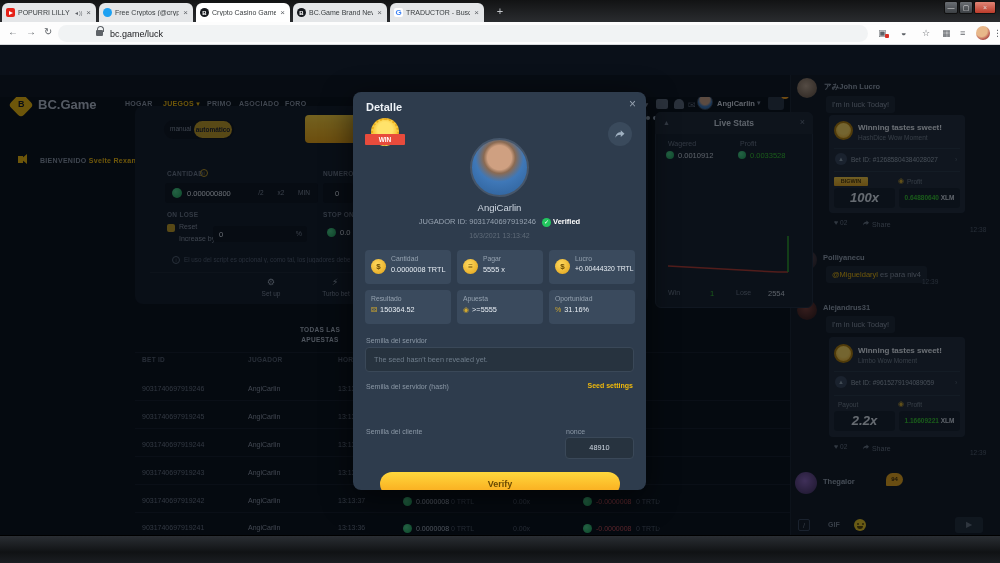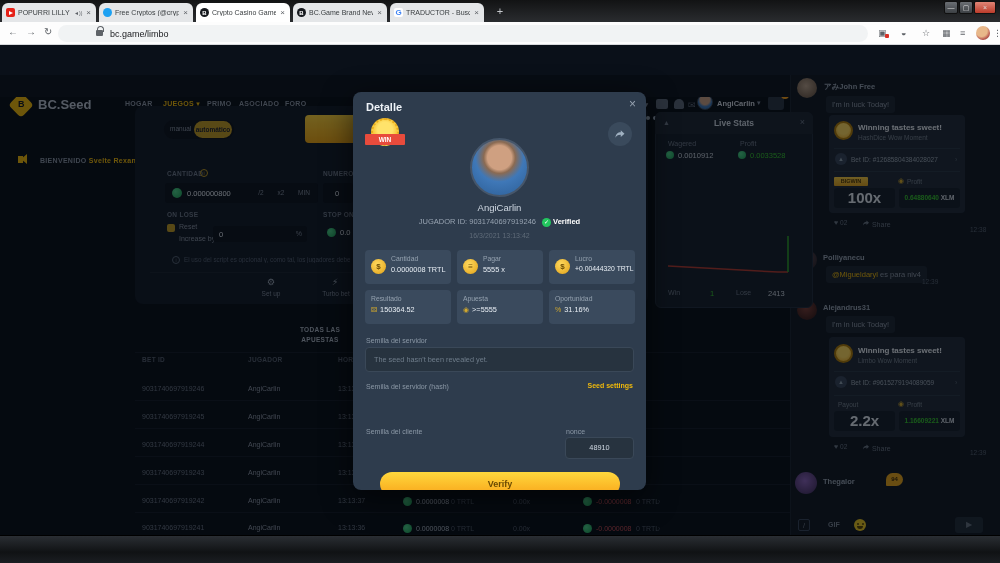--- a/index.html
+++ b/index.html
@@ -132,21 +132,21 @@
   .ccsub { position:absolute; font-size:6.5px; color:#77828f; }
   .ccsep { position:absolute; height:1px; background:#2c3845; }
   .betrow-ic { position:absolute; width:12px; height:12px; border-radius:50%; background:#39455a;
     color:#8fa0ae; font-size:6px; text-align:center; line-height:12px; }
   .ccbet { position:absolute; font-size:6.5px; color:#9aa5b2; }
   .ccchev { position:absolute; font-size:7px; color:#55606e; }
   .ribbon { position:absolute; background:linear-gradient(#f7cb42,#dfa31f); color:#4d3504;
     font-size:5.5px; font-weight:bold; text-align:center; line-height:9px; border-radius:1px; }
   .cclab { position:absolute; font-size:6.5px; color:#77828f; }
   .ccbox { position:absolute; background:#18212c; border-radius:3px; text-align:center; }
-  .ccpayout { font-size:15px; font-weight:bold; color:#dfe6ee; line-height:20px; }
+  .ccpayout { font-size:13px; font-weight:bold; color:#dfe6ee; line-height:20px;font-style:italic; }
   .ccprofit { font-size:6.5px; line-height:20px; color:#35c02b; font-weight:bold; }
   .ccprofit .un { color:#cfd6df; }
   .cfoot { position:absolute; font-size:7px; color:#6b7684; }
   .ctime { position:absolute; font-size:6.5px; color:#55606e; }
   .lvl { position:absolute; background:#e7a41c; color:#3c2a05; font-size:6px; font-weight:bold;
     border-radius:7px 7px 7px 1px; text-align:center; line-height:13px; }
   .chatinput { position:absolute; left:798px; top:497px; width:194px; height:17px; background:#1b232e;
     border:1px solid #2a3442; border-radius:3px; color:#5b touched6675; }
   .chatinput input { width:100%; height:100%; background:transparent; border:none; outline:none;
     color:#8d97a5; font-size:7.5px; padding:0 6px; font-family:inherit; }
@@ -239,35 +239,35 @@
     <div class="winbtn" style="left:959px;width:14px">▢</div>
     <div class="winbtn close" style="left:974px;width:22px">×</div>
   </div>
 
   <div class="addrbar">
     <span class="navic" style="left:8px">←</span>
     <span class="navic" style="left:26px">→</span>
     <span class="navic" style="left:44px">↻</span>
     <div class="omni"></div>
     <span class="padlock"></span>
-    <span class="urltext">bc.game/limbo</span>
+    <span class="urltext">bc.game/luck</span>
     <span class="abicon" style="left:878px">▣<span class="extbadge" style="left:7px;top:6px"></span></span>
     <span class="abicon" style="left:901px">◒</span>
     <span class="abicon" style="left:922px">☆</span>
     <span class="abicon" style="left:942px">▦</span>
     <span class="abicon" style="left:960px">≡</span>
     <span class="avamini" style="left:976px"></span>
     <span class="abicon" style="left:993px">⋮</span>
   </div>
 
   <div class="page-bg"></div>
 
   <div class="siteheader">
     <div class="logo-hex"></div>
-    <div class="logo-text">BC.Seed</div>
+    <div class="logo-text">BC.Game</div>
     <span class="nav-item" style="left:125px">HOGAR</span>
     <span class="nav-item active" style="left:163px"><span>JUEGOS</span> ▾</span>
     <span class="nav-item" style="left:207px">PRIMO</span>
     <span class="nav-item" style="left:239px">ASOCIADO</span>
     <span class="nav-item" style="left:285px">FORO</span>
     <div class="balancepill">
       <span class="coin" style="position:absolute;left:5px;top:4px;width:10px;height:10px"></span>
       <span style="position:absolute;left:20px;top:5px;font-size:8px;font-weight:bold;color:#dfe6ee">5970.32157</span>
     </div>
     <span style="position:absolute;left:624px;top:55px;font-size:7.5px;color:#7d8898"><span>TRTL</span> ▾</span>
@@ -406,26 +406,26 @@
   <span class="ls-lab" style="left:740px;top:140px;z-index:11">Profit</span>
   <span class="coin" style="position:absolute;left:738px;top:151px;width:8px;height:8px;z-index:11"></span>
   <span class="ls-val green" style="left:750px;top:151px;z-index:11">0.0033528</span>
   <svg class="abs" style="left:660px;top:230px;z-index:11" width="148" height="48">
     <polyline points="8,36 118,42 128,42" fill="none" stroke="#b33a30" stroke-width="1.5"></polyline>
     <polyline points="128,42 128,6" fill="none" stroke="#2ea52a" stroke-width="1.5"></polyline>
   </svg>
   <span class="ls-lab" style="left:668px;top:289px;z-index:11">Win</span>
   <span class="ls-val green" style="left:710px;top:289px;z-index:11">1</span>
   <span class="ls-lab" style="left:736px;top:289px;z-index:11">Lose</span>
-  <span class="ls-val" style="left:768px;top:289px;z-index:11">2413</span>
+  <span class="ls-val" style="left:768px;top:289px;z-index:11">2554</span>
 
   <div class="chatcol"></div>
 
   <div class="cava" style="left:797px;top:78px;background:radial-gradient(circle at 45% 40%,#b9a18a,#5d4a3a)"></div>
-  <span class="cname" style="left:824px;top:82px">アみJohn Free</span>
+  <span class="cname" style="left:824px;top:82px">アみJohn Lucro</span>
   <div class="cbubble" style="left:826px;top:96px">I'm in luck Today!</div>
   <div class="ccard" style="left:829px;top:115px;width:136px;height:98px">
     <div class="cmedal" style="left:5px;top:6px"></div>
     <span class="cctitle" style="left:29px;top:8px">Winning tastes sweet!</span>
     <span class="ccsub" style="left:29px;top:19px">HashDice Wow Moment</span>
     <div class="ccsep" style="left:5px;top:33px;width:126px"></div>
     <span class="betrow-ic" style="left:6px;top:38px">▲</span>
     <span class="ccbet" style="left:22px;top:41px">Bet ID: #12685804384028027</span>
     <span class="ccchev" style="left:126px;top:41px">›</span>
     <div class="ccsep" style="left:5px;top:56px;width:126px"></div>

